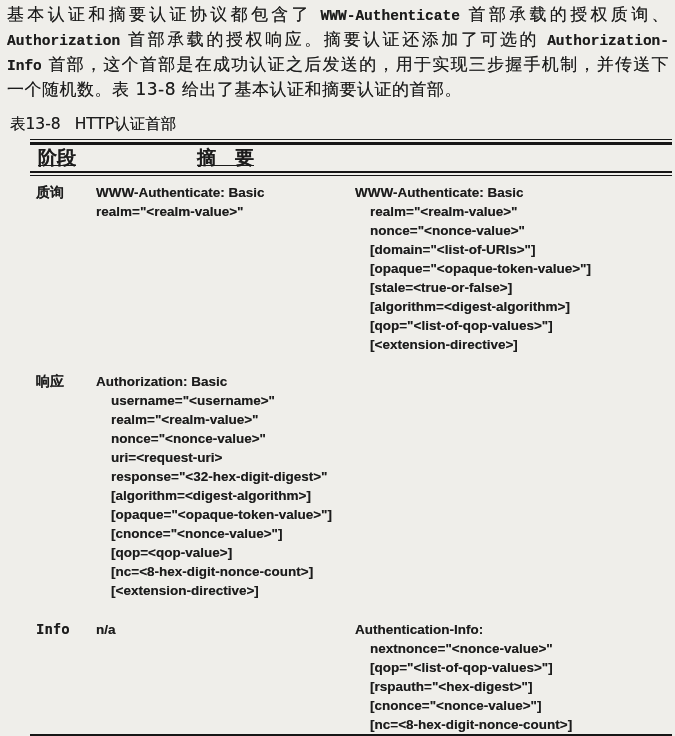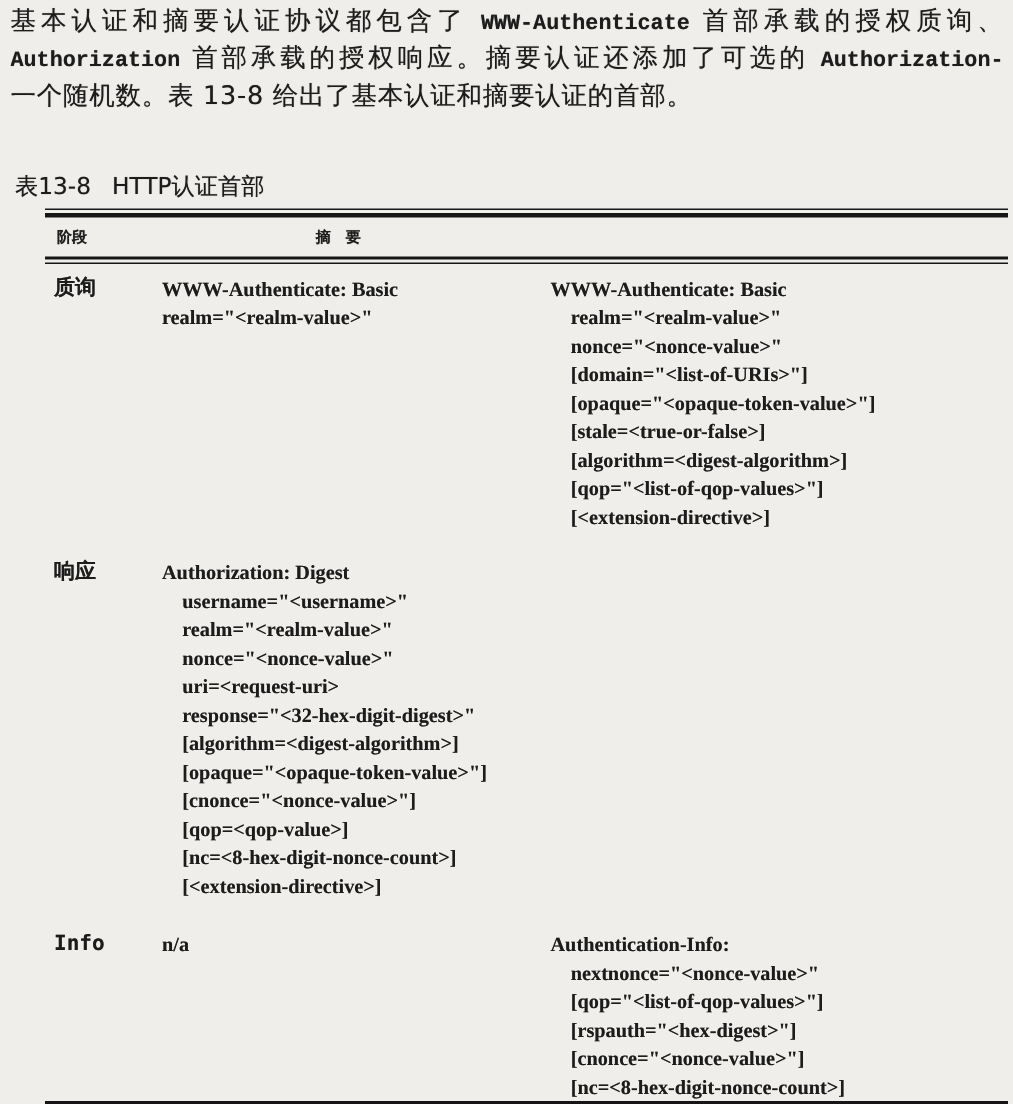--- a/index.html
+++ b/index.html
@@ -41,59 +41,60 @@
     font-size: 13.5px;
   }
   .rule { background: #161616; }
   .rule.thin  { height: 1px; }
   .rule.thick { height: 2.5px; }
   .rule-gap   { height: 2px; }
 
   .thead {
     display: grid; grid-template-columns: 66px 259px 1fr;
     align-items: center; height: 26px;
-    font-weight: bold; font-size: 10px;
+    font-weight: bold; font-size: 19px;
     text-shadow: 0 0 0.5px rgba(20,20,20,.6);
+    text-decoration: underline;
   }
   .th-stage { padding-left: 8px; }
   .th-center { text-align: center; }
 
   .tbody { padding-top: 7px; }
   .trow {
     display: grid; grid-template-columns: 66px 259px 1fr;
     align-items: start;
   }
   .trow + .trow { margin-top: 18px; }
   .trow.last { margin-top: 20px; }
 
   .stage-cell {
     padding-left: 6px;
     font-family: "DejaVu Sans Mono", "DejaVu Sans", monospace;
     font-weight: bold; font-size: 14px; line-height: 19px;
     text-shadow: 0 0 0.4px rgba(20,20,20,.55);
   }
   .mono-cell { }
   .mono-line {
-    font-family: Liberation Serif, serif;
+    font-family: Liberation Sans, sans-serif;
     font-weight: bold;
     font-size: 13.5px; line-height: 19px;
     white-space: pre;
     text-shadow: 0 0 0.4px rgba(20,20,20,.55);
-    margin-left: 12px;
   }
   .bottom-rule { height: 3px; background: #161616; }
 </style>
 </head>
 <body>
 
 <div class="page">
 
   <div class="para">
       <div class="para-line justify"><span class="seg-cjk">基本认证和摘要认证协议都包含了 </span><span class="seg-code">WWW-Authenticate</span><span class="seg-cjk"> 首部承载的授权质询、</span></div>
       <div class="para-line justify"><span class="seg-code">Authorization</span><span class="seg-cjk"> 首部承载的授权响应。摘要认证还添加了可选的 </span><span class="seg-code">Authorization-</span></div>
+      <div class="para-line justify"><span class="seg-code">Info</span><span class="seg-cjk"> 首部，这个首部是在成功认证之后发送的，用于实现三步握手机制，并传送下</span></div>
       <div class="para-line"><span class="seg-cjk">一个随机数。表 13-8 给出了基本认证和摘要认证的首部。</span></div>
     </div>
 
   <div class="caption">
     <span class="cap-num">表13-8</span><span class="cap-title">HTTP认证首部</span>
   </div>
 
   <div class="authtable">
     <div class="rule thin"></div>
     <div class="rule-gap"></div>
@@ -123,21 +124,21 @@
             <div class="mono-line">    [opaque="&lt;opaque-token-value&gt;"]</div>
             <div class="mono-line">    [stale=&lt;true-or-false&gt;]</div>
             <div class="mono-line">    [algorithm=&lt;digest-algorithm&gt;]</div>
             <div class="mono-line">    [qop="&lt;list-of-qop-values&gt;"]</div>
             <div class="mono-line">    [&lt;extension-directive&gt;]</div>
           </div>
         </div>
         <div class="trow">
           <div class="stage-cell">响应</div>
           <div class="mono-cell">
-            <div class="mono-line">Authorization: Digest</div>
+            <div class="mono-line">Authorization: Basic</div>
             <div class="mono-line">    username="&lt;username&gt;"</div>
             <div class="mono-line">    realm="&lt;realm-value&gt;"</div>
             <div class="mono-line">    nonce="&lt;nonce-value&gt;"</div>
             <div class="mono-line">    uri=&lt;request-uri&gt;</div>
             <div class="mono-line">    response="&lt;32-hex-digit-digest&gt;"</div>
             <div class="mono-line">    [algorithm=&lt;digest-algorithm&gt;]</div>
             <div class="mono-line">    [opaque="&lt;opaque-token-value&gt;"]</div>
             <div class="mono-line">    [cnonce="&lt;nonce-value&gt;"]</div>
             <div class="mono-line">    [qop=&lt;qop-value&gt;]</div>
             <div class="mono-line">    [nc=&lt;8-hex-digit-nonce-count&gt;]</div>

